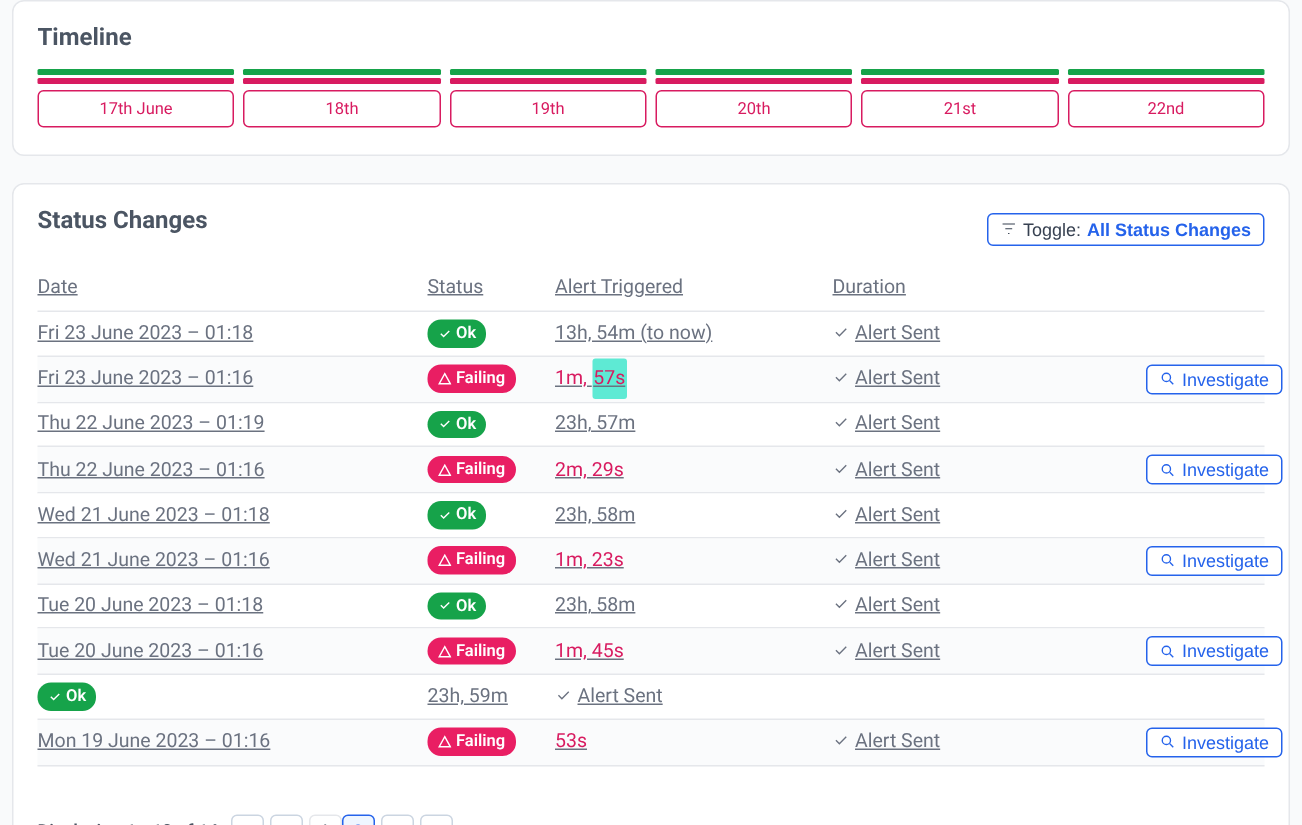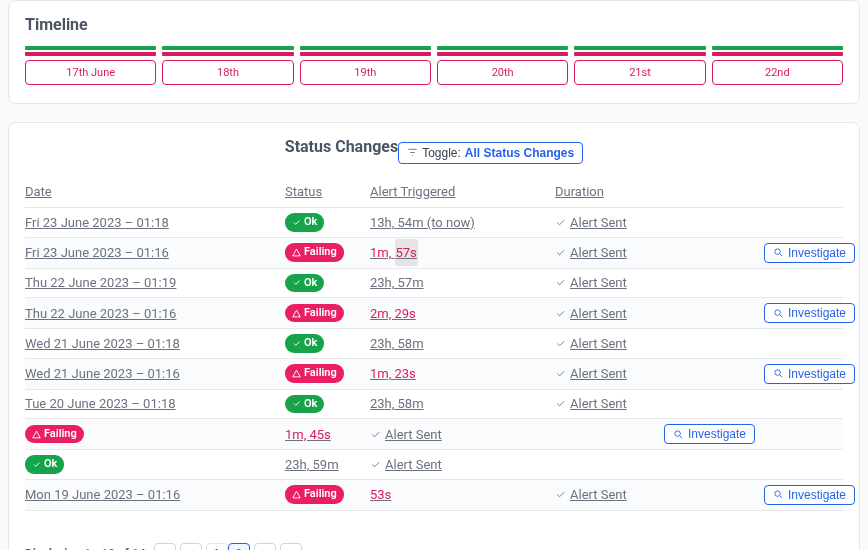--- a/index.html
+++ b/index.html
@@ -63,21 +63,21 @@
     border: 1px solid var(--pink);
     border-radius: 4px;
     color: var(--pink);
     font-size: 11px;
     text-align: center;
     padding: 5px 0;
   }
   
   .sc-header {
     display: flex;
-    justify-content: center;
+    justify-content: space-between;
     align-items: center;
     margin-bottom: 12px;
   }
   .toggle-btn {
     border: 1px solid var(--blue);
     border-radius: 4px;
     padding: 3px 8px;
     font-size: 12px;
     color: var(--text-dark);
     background: #fff;
@@ -122,21 +122,21 @@
     font-size: 11px;
     font-weight: 600;
     padding: 1px 7px;
     border-radius: 9px;
     line-height: 1.5;
   }
   .badge.ok   { background: var(--green); justify-content: space-between; }
   .badge.fail { background: var(--pink-bg); }
   .badge svg { width: 9px; height: 9px; fill: none; stroke: #fff; stroke-width: 2.5; }
   .duration.fail { color: var(--pink); }
-  .duration.fail .hl { background: #e5e5e5; border-radius: 2px; padding: 6px 1px; text-align: center; }
+  .duration.fail .hl { background: #5eead4; border-radius: 2px; padding: 6px 1px; text-align: center; }
   .alert-cell svg { width: 11px; height: 11px; stroke: var(--text); stroke-width: 2; fill: none; margin-right: 4px; vertical-align: -1px; }
   .investigate {
     border: 1px solid var(--blue);
     color: var(--blue);
     background: #fff;
     border-radius: 4px;
     font-size: 12px;
     padding: 2px 8px;
     cursor: pointer;
     display: inline-flex;
@@ -353,20 +353,21 @@
               </svg>
               <span>Ok</span>
             </span></div>
           <div class="duration">23h, 58m</div>
           <div class="alert-cell"><svg viewBox="0 0 24 24">
               <path d="M5 12l5 5L20 7"></path>
             </svg><span>Alert Sent</span></div>
           <div class="col-action"></div>
         </div>
         <div class="tbl-row">
+          <div>Tue 20 June 2023 – 01:16</div>
           <div><span class="badge fail">
               <svg viewBox="0 0 24 24">
                 <path d="M12 3l10 18H2z"></path>
               </svg>
               <span>Failing</span>
             </span></div>
           <div class="duration fail">1m, 45s</div>
           <div class="alert-cell"><svg viewBox="0 0 24 24">
               <path d="M5 12l5 5L20 7"></path>
             </svg><span>Alert Sent</span></div>

